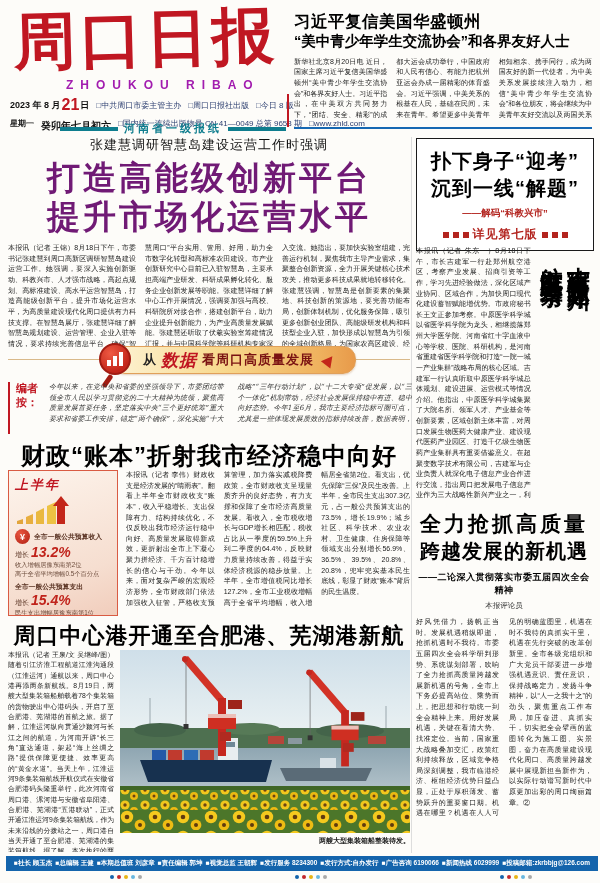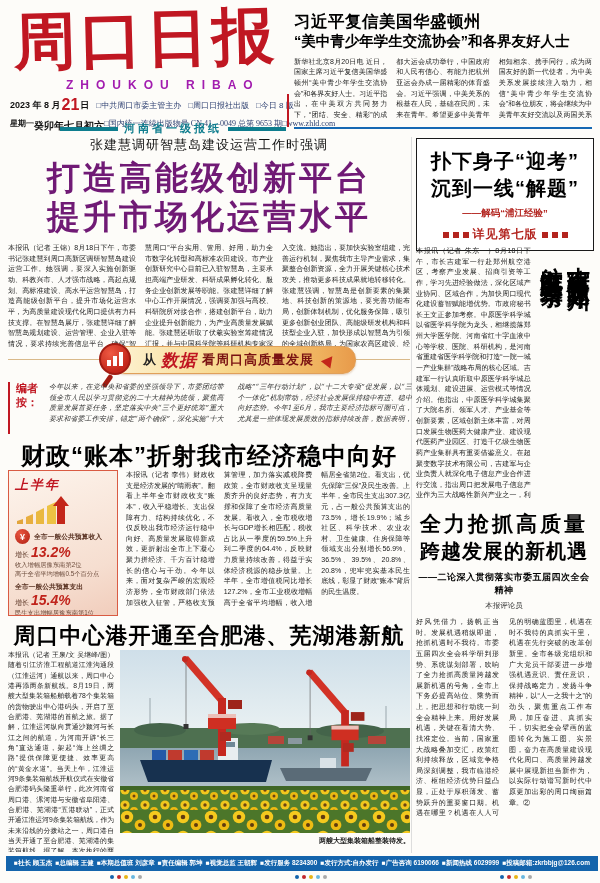--- a/index.html
+++ b/index.html
@@ -84,21 +84,21 @@
     <div class="mast-pinyin" style="margin:8px 0 0 52px;">ZHOUKOU RIBAO</div>
   </div>
 
   <div class="abs dateline" style="left:10px;top:92px;width:276px;">
     <div style="display:flex;gap:7px;align-items:baseline;">
       <span><span class="d-black">2023 年 8 月</span><span class="d-big">21</span><span class="d-black">日</span></span>
       <span>□中共周口市委主管主办</span>
       <span>□周口日报社出版</span>
       <span>□今日 8 版</span>
     </div>
-    <div style="display:flex;font-family:Liberation Serif, serif;">
+    <div style="display:flex;gap:7px;">
       <span class="d-black" style="font-size:8px;">星期一</span>
       <span class="d-black" style="font-size:10px;">癸卯年七月初六</span>
       <span>□国内统一连续出版物号 CN 41—0049 总第 9653 期</span>
       <span>□www.zhld.com</span>
     </div>
   </div>
 
   <div class="abs grade" style="left:60px;top:121px;">
     <span class="bar"></span>
     <span>河南省一级报纸</span>
@@ -119,21 +119,21 @@
     <div class="headline-xl" style="margin-top:5px;">打造高能级创新平台</div>
     <div class="headline-xl">提升市场化运营水平</div>
     <div class="smallbody cols3" style="height:107px;margin-top:7px;">本报讯（记者 王锦）8月18日下午，市委书记张建慧到周口高新区调研智慧岛建设运营工作。她强调，要深入实施创新驱动、科教兴市、人才强市战略，高起点规划、高标准建设、高水平运营智慧岛，打造高能级创新平台，提升市场化运营水平，为高质量建设现代化周口提供有力科技支撑。在智慧岛展厅，张建慧详细了解智慧岛规划建设、运营管理、企业入驻等情况，要求持续完善信息平台，确保“智慧周口”平台实用、管用、好用，助力全市数字化转型和高标准农田建设。市产业创新研究中心目前已入驻智慧岛，主要承担高端产业研发、科研成果孵化转化、服务企业创新发展等职能。张建慧详细了解中心工作开展情况，强调要加强与高校、科研院所对接合作，搭建创新平台，助力企业提升创新能力，为产业高质量发展赋能。张建慧还听取了伏羲实验室筹建情况汇报，并与中国科学院等科研机构专家深入交流。她指出，要加快实验室组建，完善运行机制，聚焦我市主导产业需求，集聚整合创新资源，全力开展关键核心技术攻关，推动更多科技成果就地转移转化。张建慧强调，智慧岛是创新要素的集聚地、科技创新的策源地，要完善功能布局，创新体制机制，优化服务保障，吸引更多创新创业团队、高能级研发机构和科技型企业入驻，加快形成以智慧岛为引领的全域创新格局，为国家农高区建设、经济社会高质量发展提供坚实支撑。市领导参加调研。</div>
   </div>
 
   <div class="abs" style="left:411px;top:137px;width:1px;height:716px;background:#ddd;"></div>
 
   <div class="abs pbox" style="left:416px;top:138px;width:164px;">
     <div class="l">扑下身子“迎考”</div>
     <div class="l">沉到一线“解题”</div>
-    <div class="sub">——解码“浦江经验”</div>
+    <div class="sub">——解码“科教兴市”</div>
     <div class="note-row">
       <span class="sq"></span>
         <span class="sq"></span>
         <span class="sq"></span>
       <span class="pnote">详见第七版</span>
       <span class="sq"></span>
         <span class="sq"></span>
         <span class="sq"></span>
     </div>
   </div>

